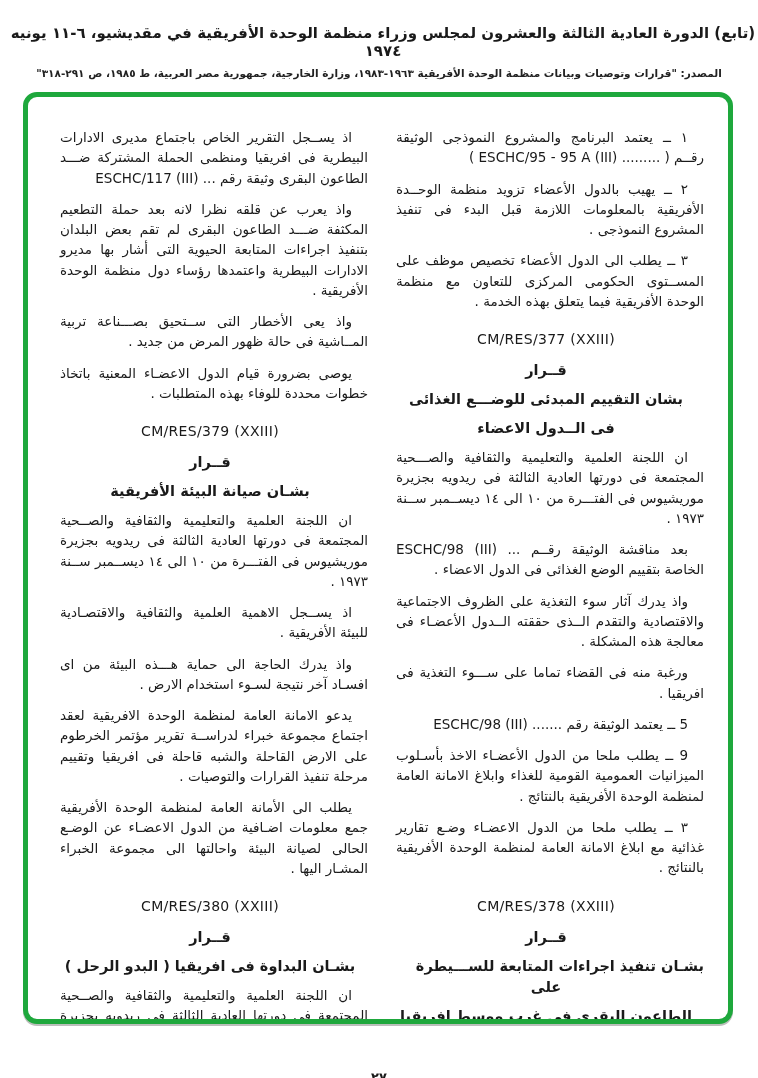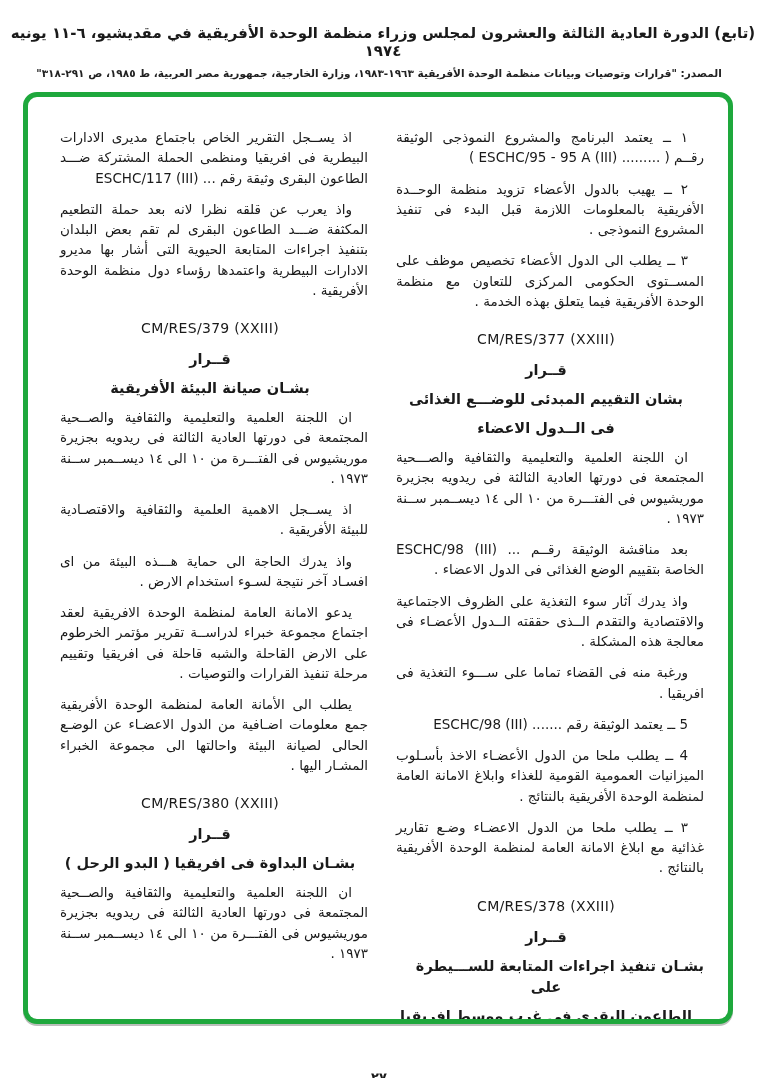--- a/index.html
+++ b/index.html
@@ -71,32 +71,34 @@
         <div class="num">٣ ــ يطلب الى الدول الأعضاء تخصيص موظف على المســتوى الحكومى المركزى للتعاون مع منظمة الوحدة الأفريقية فيما يتعلق بهذه الخدمة .</div>
         <div class="ref">CM/RES/377 (XXIII)</div>
         <div class="h">قــرار</div>
         <div class="h tight">بشان التقييم المبدئى للوضـــع الغذائى</div>
         <div class="h">فى الــدول الاعضاء</div>
         <div class="p">ان اللجنة العلمية والتعليمية والثقافية والصـــحية المجتمعة فى دورتها العادية الثالثة فى ريدويه بجزيرة موريشيوس فى الفتـــرة من ١٠ الى ١٤ ديســمبر ســنة ١٩٧٣ .</div>
         <div class="p">بعد مناقشة الوثيقة رقــم ... ESCHC/98 (III) الخاصة بتقييم الوضع الغذائى فى الدول الاعضاء .</div>
         <div class="p">واذ يدرك آثار سوء التغذية على الظروف الاجتماعية والاقتصادية والتقدم الــذى حققته الــدول الأعضـاء فى معالجة هذه المشكلة .</div>
         <div class="p">ورغبة منه فى القضاء تماما على ســـوء التغذية فى افريقيا .</div>
         <div class="num">5 ــ يعتمد الوثيقة رقم ....... ESCHC/98 (III)</div>
-        <div class="num">4 ــ يطلب ملحا من الدول الأعضـاء الاخذ بأسـلوب الميزانيات العمومية القومية للغذاء وابلاغ الامانة العامة لمنظمة الوحدة الأفريقية بالنتائج .</div>
+        <div class="num">9 ــ يطلب ملحا من الدول الأعضـاء الاخذ بأسـلوب الميزانيات العمومية القومية للغذاء وابلاغ الامانة العامة لمنظمة الوحدة الأفريقية بالنتائج .</div>
         <div class="num">٣ ــ يطلب ملحا من الدول الاعضـاء وضـع تقارير غذائية مع ابلاغ الامانة العامة لمنظمة الوحدة الأفريقية بالنتائج .</div>
         <div class="ref">CM/RES/378 (XXIII)</div>
         <div class="h">قــرار</div>
         <div class="h tight">بشـان تنفيذ اجراءات المتابعة للســـيطرة على</div>
         <div class="h">الطاعون البقرى فى غرب ووسط افريقيا</div>
         <div class="p">ان اللجنة العلمية والتعليمية والثقافية والصـــحية المجتمعة فى دورتها العادية الثالثة فى ريدويه بجزيرة موريشيوس فى الفتـــرة من ١٠ الى ١٤ ديســمبر ســنة ١٩٧٣ .</div>
       </div>
 
       <div class="col">
         <div class="p">اذ يســجل التقرير الخاص باجتماع مديرى الادارات البيطرية فى افريقيا ومنظمى الحملة المشتركة ضـــد الطاعون البقرى وثيقة رقم ... ESCHC/117 (III)</div>
         <div class="p">واذ يعرب عن قلقه نظرا لانه بعد حملة التطعيم المكثفة ضـــد الطاعون البقرى لم تقم بعض البلدان بتنفيذ اجراءات المتابعة الحيوية التى أشار بها مديرو الادارات البيطرية واعتمدها رؤساء دول منظمة الوحدة الأفريقية .</div>
+        <div class="p">واذ يعى الأخطار التى ســتحيق بصـــناعة تربية المــاشية فى حالة ظهور المرض من جديد .</div>
+        <div class="p">يوصى بضرورة قيام الدول الاعضـاء المعنية باتخاذ خطوات محددة للوفاء بهذه المتطلبات .</div>
         <div class="ref">CM/RES/379 (XXIII)</div>
         <div class="h tight">قــرار</div>
         <div class="h">بشـان صيانة البيئة الأفريقية</div>
         <div class="p">ان اللجنة العلمية والتعليمية والثقافية والصــحية المجتمعة فى دورتها العادية الثالثة فى ريدويه بجزيرة موريشيوس فى الفتـــرة من ١٠ الى ١٤ ديســمبر ســنة ١٩٧٣ .</div>
         <div class="p">اذ يســجل الاهمية العلمية والثقافية والاقتصـادية للبيئة الأفريقية .</div>
         <div class="p">واذ يدرك الحاجة الى حماية هـــذه البيئة من اى افسـاد آخر نتيجة لسـوء استخدام الارض .</div>
         <div class="p">يدعو الامانة العامة لمنظمة الوحدة الافريقية لعقد اجتماع مجموعة خبراء لدراســة تقرير مؤتمر الخرطوم على الارض القاحلة والشبه قاحلة فى افريقيا وتقييم مرحلة تنفيذ القرارات والتوصيات .</div>
         <div class="p">يطلب الى الأمانة العامة لمنظمة الوحدة الأفريقية جمع معلومات اضـافية من الدول الاعضـاء عن الوضـع الحالى لصيانة البيئة واحالتها الى مجموعة الخبراء المشـار اليها .</div>
         <div class="ref">CM/RES/380 (XXIII)</div>
         <div class="h tight">قــرار</div>

